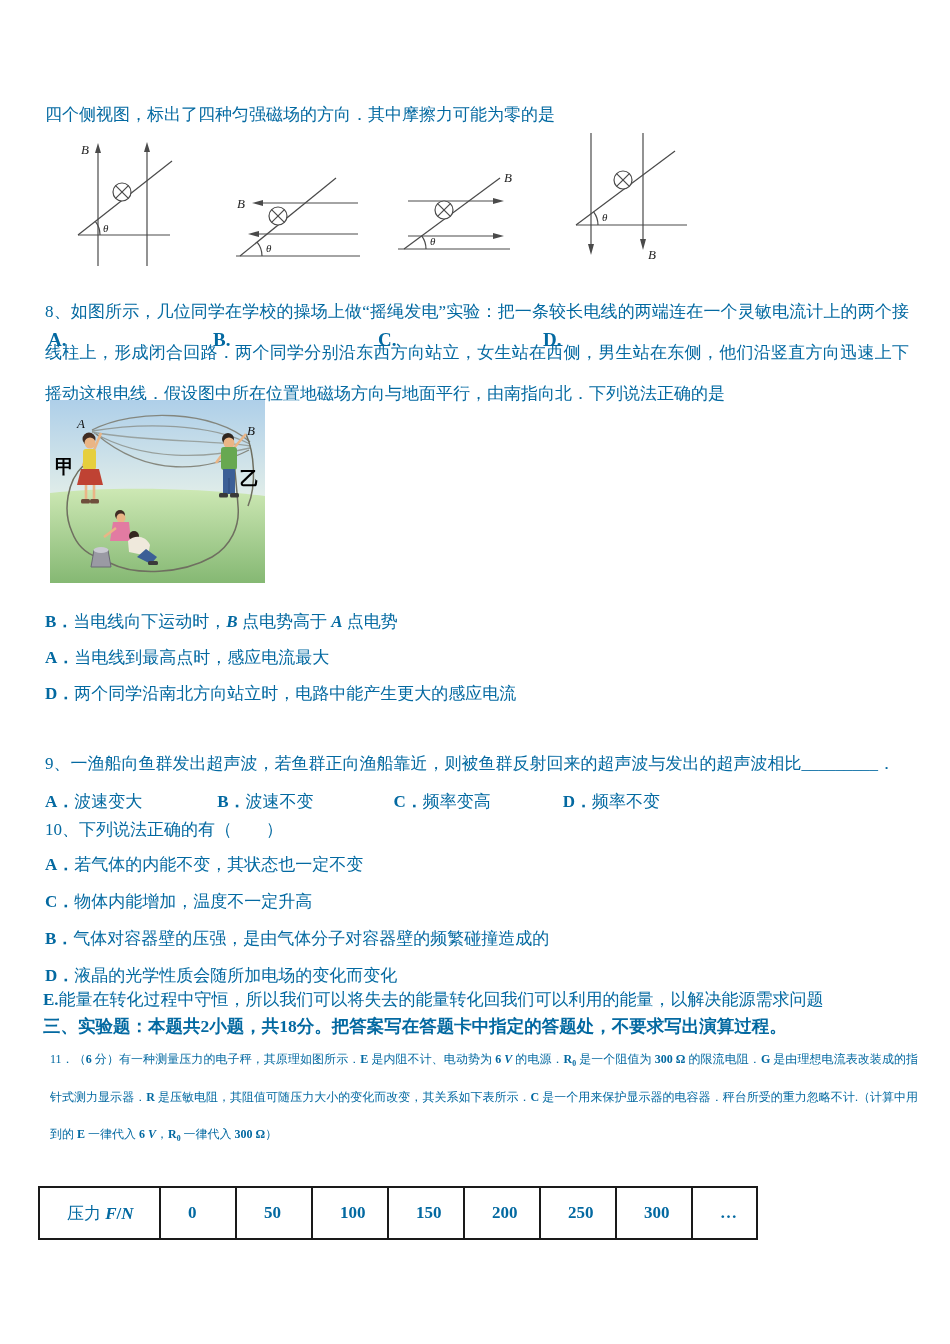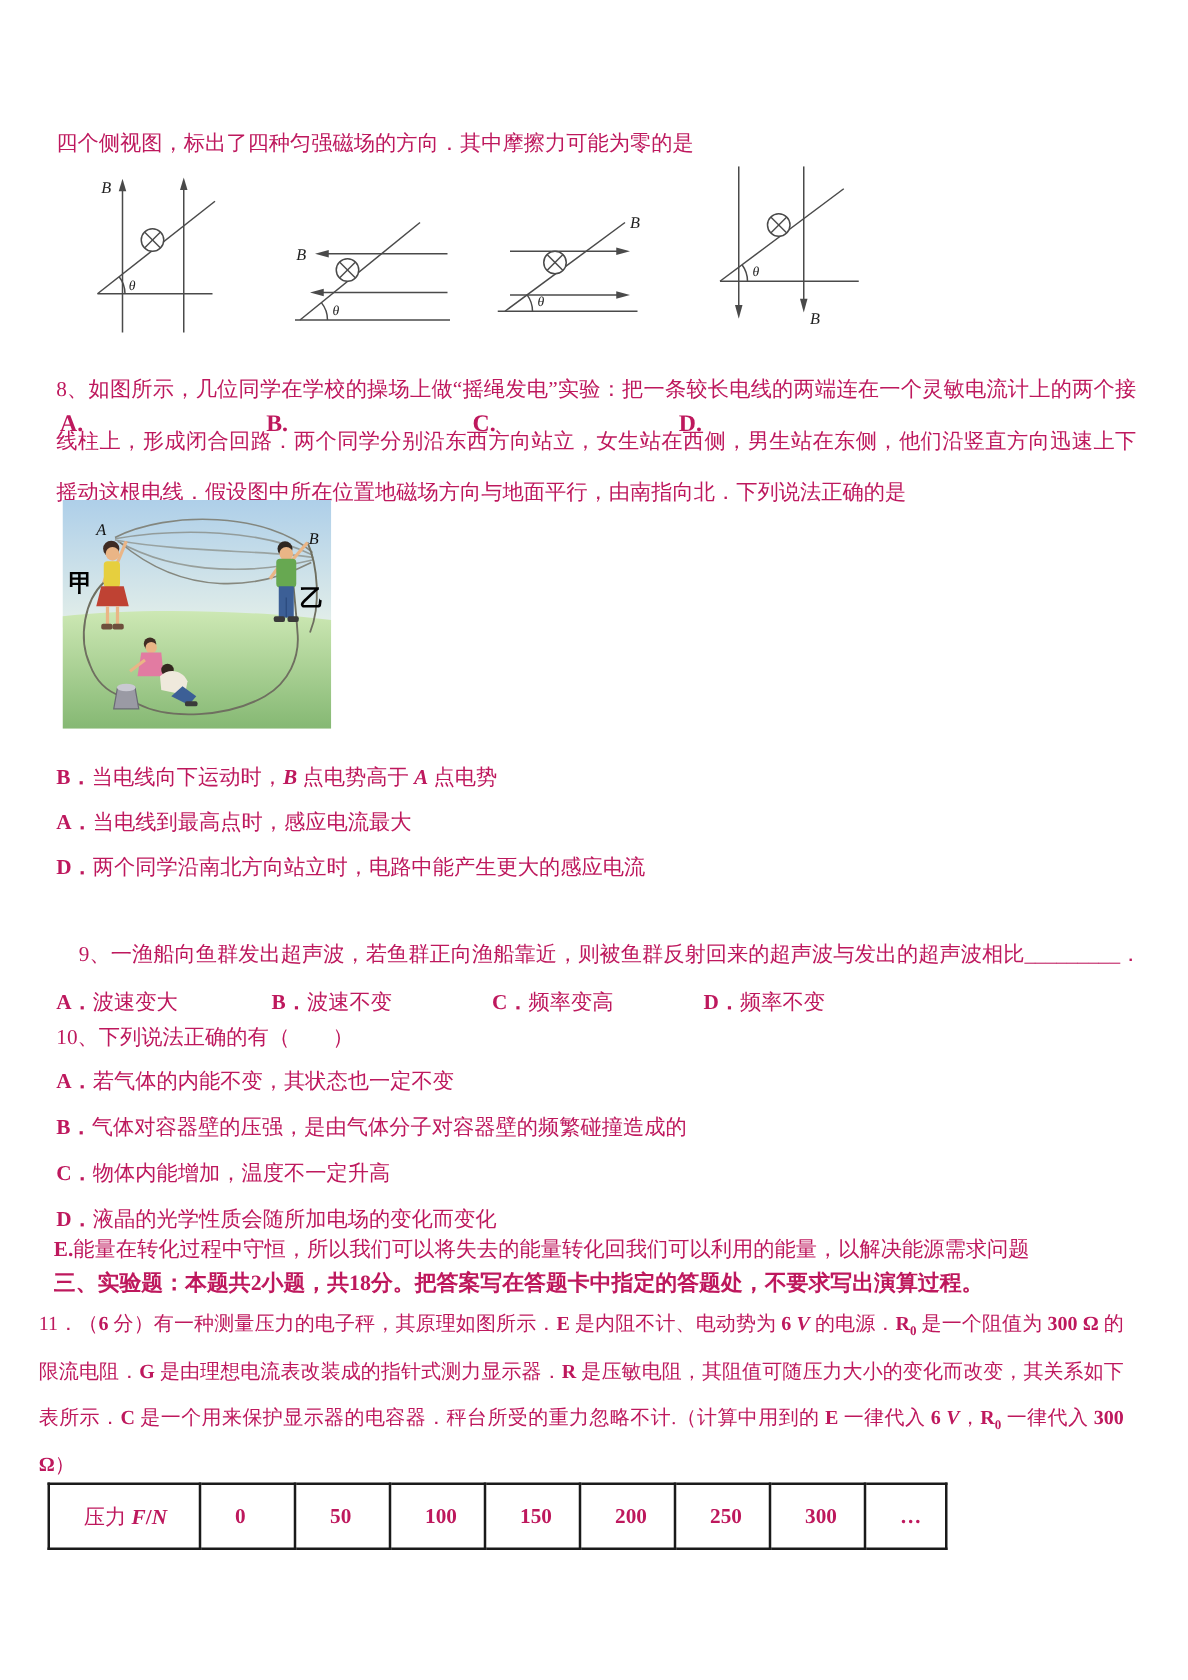--- a/index.html
+++ b/index.html
@@ -1,49 +1,49 @@
 <!DOCTYPE html>
 <html><head>
 <meta charset="utf-8">
 <style>
   html,body{margin:0;padding:0;background:#fff;}
   .page{
     position:relative;
     width:950px;height:1344px;
     background:#ffffff;
     font-family:"Liberation Serif","DejaVu Serif",serif;
-    color:#be185d;
+    color:#0369a1;
     overflow:hidden;
   }
   .b{font-weight:bold;}
   .i{font-style:italic;}
   sub{font-size:0.65em;line-height:0;}
   .intro{position:absolute;left:45px;top:103px;width:870px;font-size:17px;}
   
   .diagrams{position:absolute;left:0;top:133px;width:950px;height:148px;}
   .diag-label{position:absolute;font-weight:bold;font-size:19px;}
   .diag-svg{position:absolute;}
   svg text.blabel{font-style:italic;font-size:13px;fill:#222;}
   svg text.theta{font-style:italic;font-size:11px;fill:#222;}
   
   .q8stem{position:absolute;left:45px;top:291px;width:864px;font-size:17px;line-height:41px;text-align:justify;}
   .photo{position:absolute;left:50px;top:400px;width:215px;height:183px;}
   .optlist{position:absolute;left:45px;font-size:17px;}
   .opt-line{height:36px;line-height:36px;white-space:nowrap;}
   .opt-label{font-weight:bold;}
-  .q9stem{position:absolute;left:45px;top:752px;width:870px;font-size:17px;margin-left:18px;}
+  .q9stem{position:absolute;left:45px;top:752px;width:870px;font-size:17px;}
   .q9opts{position:absolute;left:45px;top:786px;width:870px;font-size:17px;height:32px;line-height:32px;}
   .q9opts .opt{display:inline-block;}
   .q9opts .w1{width:168px;} .q9opts .w2{width:172px;} .q9opts .w3{width:165px;}
   .q10stem{position:absolute;left:45px;top:818px;width:870px;font-size:17px;}
   .q10opts{top:846px;}
   .q10opts .opt-line{height:37px;line-height:37px;}
   .eline{position:absolute;left:43px;top:988px;width:880px;font-size:17px;}
   .sec3{position:absolute;left:43px;top:1014px;width:880px;font-size:17.5px;font-weight:bold;}
-  .q11{position:absolute;left:31px;top:1041px;width:868px;font-size:16px;line-height:37.5px;text-align:justify;}
+  .q11{position:absolute;left:50px;top:1041px;width:868px;font-size:12px;line-height:37.5px;text-align:justify;}
   
   .ftable{position:absolute;left:38px;top:1186px;border-collapse:collapse;}
   .ftable td{
     border:2px solid #1a1a1a;
     height:50px;
     font-size:17px;
     padding:0 0 0 27px;
     vertical-align:middle;
     background:#fff;
   }
@@ -224,22 +224,22 @@
   <div class="q9opts">
     <span class="opt w1"><span class="opt-label">A．</span><span>波速变大</span></span>
     <span class="opt w2"><span class="opt-label">B．</span><span>波速不变</span></span>
     <span class="opt w3"><span class="opt-label">C．</span><span>频率变高</span></span>
     <span class="opt"><span class="opt-label">D．</span><span>频率不变</span></span>
   </div>
 
   <div class="q10stem">10、下列说法正确的有（　　）</div>
   <div class="optlist q10opts">
     <div class="opt-line"><span class="opt-label">A．</span><span>若气体的内能不变，其状态也一定不变</span></div>
+    <div class="opt-line"><span class="opt-label">C．</span><span>物体内能增加，温度不一定升高</span></div>
     <div class="opt-line"><span class="opt-label">B．</span><span>气体对容器壁的压强，是由气体分子对容器壁的频繁碰撞造成的</span></div>
-    <div class="opt-line"><span class="opt-label">C．</span><span>物体内能增加，温度不一定升高</span></div>
     <div class="opt-line"><span class="opt-label">D．</span><span>液晶的光学性质会随所加电场的变化而变化</span></div>
   </div>
   <div class="eline"><span class="opt-label">E.</span><span>能量在转化过程中守恒，所以我们可以将失去的能量转化回我们可以利用的能量，以解决能源需求问题</span></div>
 
   <div class="sec3">三、实验题：本题共2小题，共18分。把答案写在答题卡中指定的答题处，不要求写出演算过程。</div>
 
   <div class="q11"><span>11．（</span><span class="b">6</span><span> 分）有一种测量压力的电子秤，其原理如图所示．</span><span class="b">E</span><span> 是内阻不计、电动势为 </span><span class="b">6 </span><span class="b i">V</span><span> 的电源．</span><span class="b">R</span><sub class="b">0</sub><span> 是一个阻值为 </span><span class="b">300 Ω</span><span> 的限流电阻．</span><span class="b">G</span><span> 是由理想电流表改装成的指针式测力显示器．</span><span class="b">R</span><span> 是压敏电阻，其阻值可随压力大小的变化而改变，其关系如下表所示．</span><span class="b">C</span><span> 是一个用来保护显示器的电容器．秤台所受的重力忽略不计.（计算中用到的 </span><span class="b">E</span><span> 一律代入 </span><span class="b">6 </span><span class="b i">V</span><span>，</span><span class="b">R</span><sub class="b">0</sub><span> 一律代入 </span><span class="b">300 Ω</span><span>）</span></div>
 
   <table class="ftable">
     <tbody>

